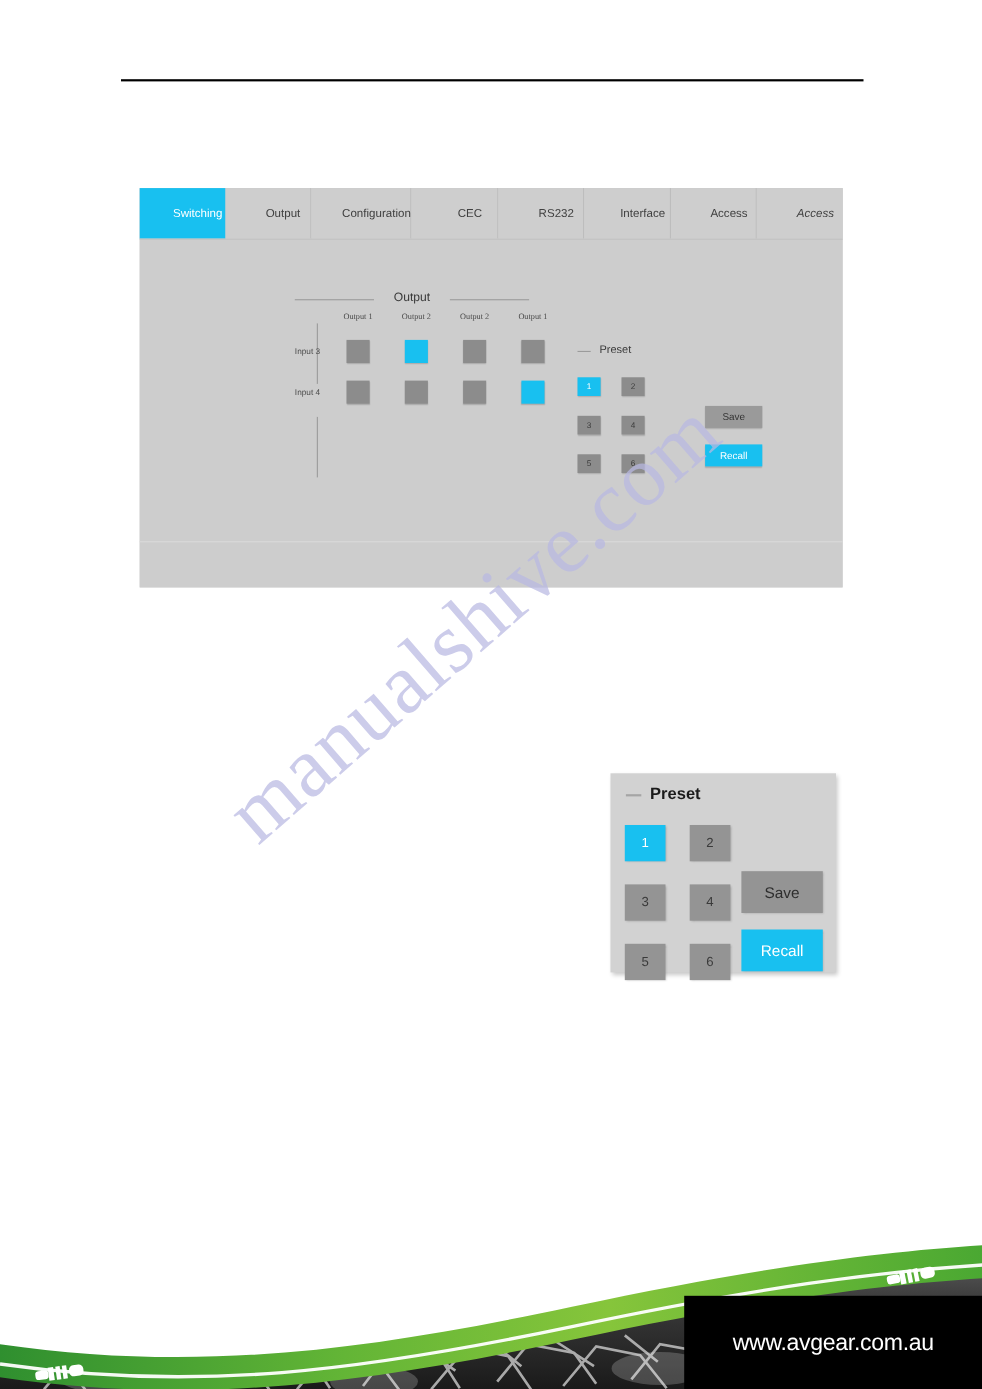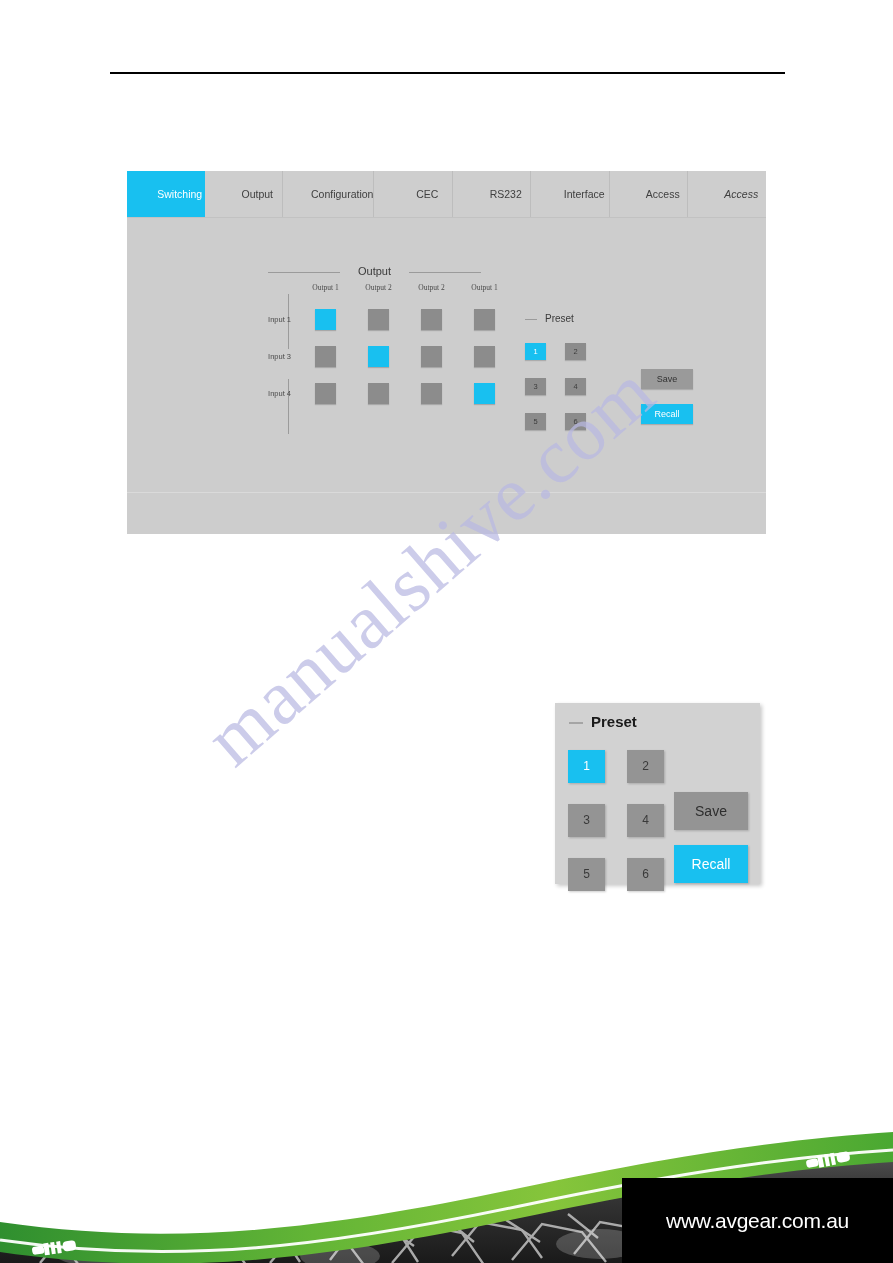--- a/index.html
+++ b/index.html
@@ -390,35 +390,20 @@
 
     <div class="matrix">
       <div class="mx-col-heads">
         <div class="mx-col-head">Output 1</div>
         <div class="mx-col-head">Output 2</div>
         <div class="mx-col-head">Output 2</div>
         <div class="mx-col-head">Output 1</div>
       </div>
 
       <div class="mx-rows">
-        <div class="mx-row">
-          <div class="mx-row-head">Input 1</div>
-          <div class="mx-cellwrap">
-              <div class="mx-cell on"></div>
-            </div>
-          <div class="mx-cellwrap">
-              <div class="mx-cell"></div>
-            </div>
-          <div class="mx-cellwrap">
-              <div class="mx-cell"></div>
-            </div>
-          <div class="mx-cellwrap">
-              <div class="mx-cell"></div>
-            </div>
-        </div>
         <div class="mx-row">
           <div class="mx-row-head">Input 3</div>
           <div class="mx-cellwrap">
               <div class="mx-cell"></div>
             </div>
           <div class="mx-cellwrap">
               <div class="mx-cell on"></div>
             </div>
           <div class="mx-cellwrap">
               <div class="mx-cell"></div>

